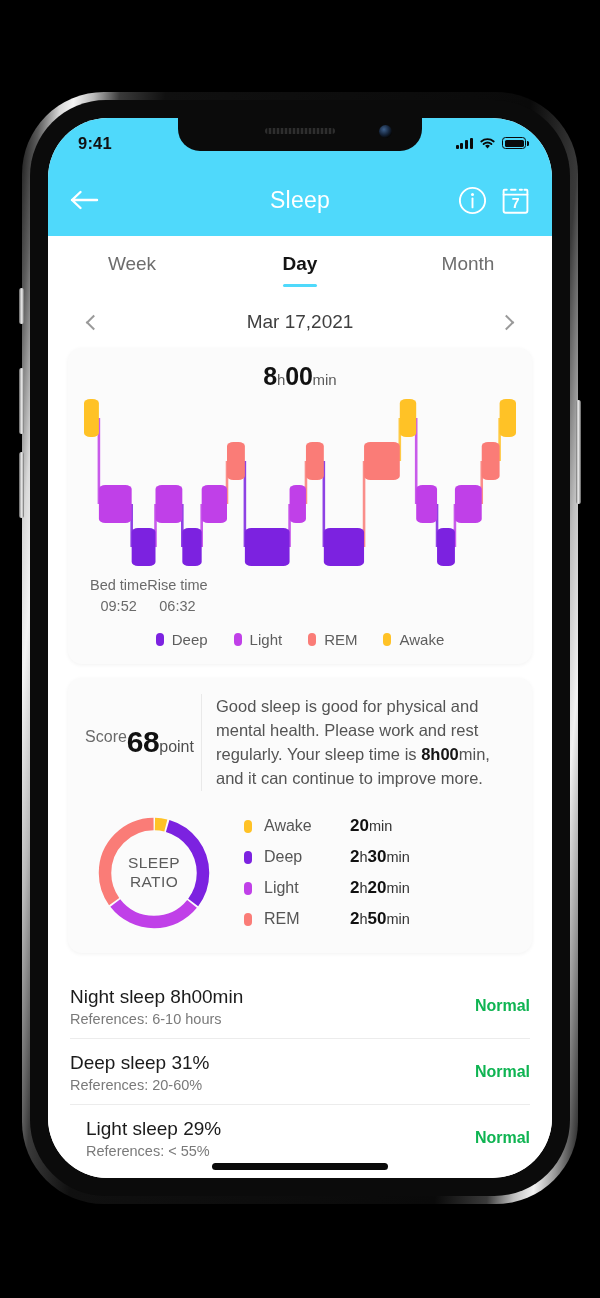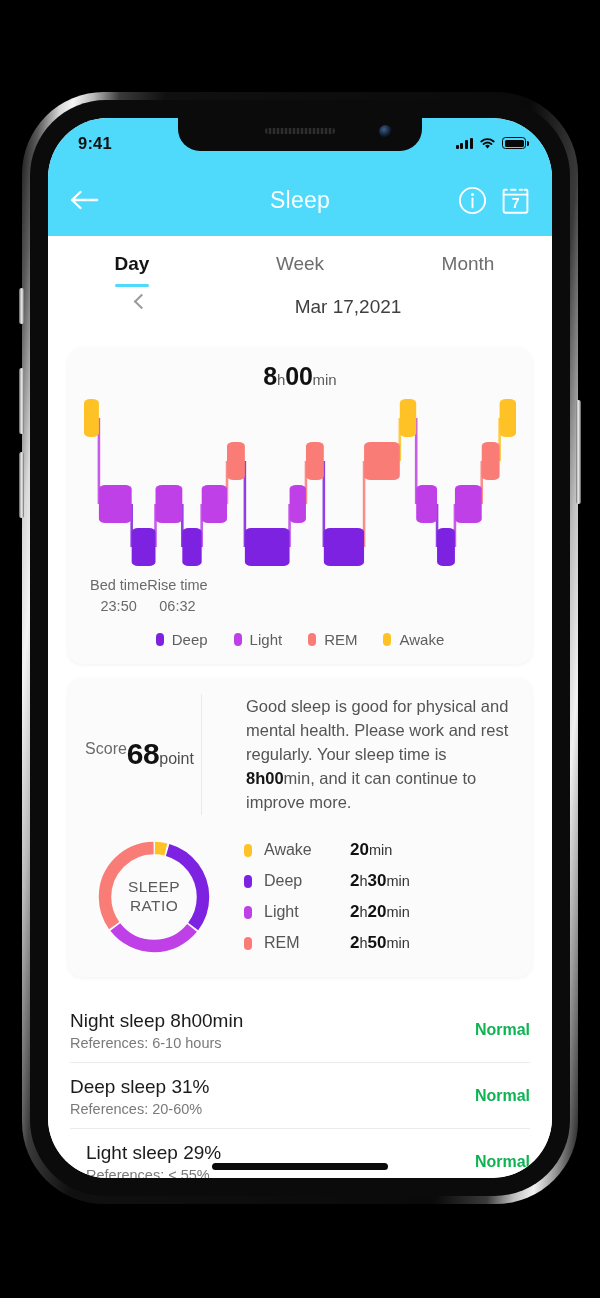--- a/index.html
+++ b/index.html
@@ -100,21 +100,21 @@
   .tab { flex: 1; text-align: center; font-size: 19px; color: #6d6d6d; position: relative; padding-bottom: 4px; }
   .tab.active { color: #141414; font-weight: 700; }
   .tab.active::after {
     content: ""; position: absolute; left: 50%; transform: translateX(-50%);
     bottom: -8px; width: 34px; height: 3.5px; border-radius: 2px; background: #4fd9fb;
   }
 
   
   .datenav {
     position: absolute; top: 178px; left: 0; width: 100%; height: 52px;
-    display: flex; align-items: flex-start; justify-content: space-between; padding: 0 40px; background:#fff;margin-left:48px;
+    display: flex; align-items: center; justify-content: space-between; padding: 0 40px; background:#fff;
   }
   .datenav .label { font-size: 19px; color: #3f3f3f; }
   .chev { width: 11px; height: 11px; border-right: 2px solid #9a9a9a; border-bottom: 2px solid #9a9a9a; }
   .chev.left { transform: rotate(135deg); }
   .chev.right { transform: rotate(-45deg); }
 
   
   .content { position: absolute; top: 230px; left: 0; width: 100%; height: 830px; background: #fff; }
 
   .card {
@@ -142,21 +142,21 @@
 
   
   .card-score { padding: 16px 16px 18px; }
   .score-top { display: flex; align-items: stretch; gap: 14px; }
   .score-left { width: 118px; flex: none; display: flex; flex-direction: row;
                 align-items: center; justify-content: center; border-right: 1px solid #e9e9e9; padding-right: 6px; }
   .score-label { font-size: 16px; color: #6a6a6a; margin-bottom: 10px; }
   .score-val { color: #111; }
   .score-val .n { font-size: 30px; font-weight: 800; letter-spacing: -.5px; }
   .score-val .u { font-size: 16px; color: #4e4e4e; font-weight: 400; }
-  .score-text { flex: 1; font-size: 16.5px; line-height: 1.45; color: #545454; padding-top: 1px; margin-left: 30px; }
+  .score-text { flex: 1; font-size: 16.5px; line-height: 1.45; color: #545454; padding-top: 1px; }
   .score-text b { color: #151515; font-weight: 800; }
   .score-text .minu { color: #545454; font-weight: 400; }
 
   
   .ratio-row { display: flex; align-items: center; gap: 14px; margin-top: 20px; padding: 0 2px; }
   .donut-wrap { position: relative; width: 124px; height: 124px; flex: none; margin-left: 6px; }
   .donut-wrap svg { transform: rotate(-90deg); display:block; }
   .donut-center {
     position: absolute; inset: 0; display: flex; flex-direction: column;
     align-items: center; justify-content: center; font-size: 15.5px; color: #5b5b5b; line-height: 1.22;
@@ -239,22 +239,22 @@
         </svg>
         <svg width="29" height="29" viewBox="0 0 29 29">
           <path d="M2.6 8.6h23.8v16.2a2 2 0 01-2 2H4.6a2 2 0 01-2-2z" stroke="#fff" stroke-width="1.9" fill="none" stroke-linejoin="round"></path>
           <path d="M2.6 8.6V4.8a1 1 0 011-1h2.2M10 3.8h4.6M18.8 3.8h2.2M23.4 3.8h2a1 1 0 011 1v3.8" stroke="#fff" stroke-width="1.9" fill="none" stroke-linecap="round"></path>
           <text x="14.6" y="22.3" text-anchor="middle" font-family="Liberation Sans, sans-serif" font-size="14" font-weight="600" fill="#fff">7</text>
         </svg>
       </div>
     </div>
 
     <div class="tabs">
+      <div class="tab">Week</div>
       <div class="tab active">Day</div>
-      <div class="tab">Week</div>
       <div class="tab">Month</div>
     </div>
 
     <div class="datenav">
       <span class="chev left"></span>
       <span class="label">Mar 17,2021</span>
       <span class="chev right"></span>
     </div>
 
     <div class="content">
@@ -300,21 +300,21 @@
               <rect x="122.58620689655172" width="6.2068965517241566" y="131" height="38" rx="2.2" ry="4" fill="#7c22e0"></rect>
               <rect x="128.79310344827587" width="9.310344827586192" y="88" height="38" rx="2.2" ry="4" fill="#c040e8"></rect>
               <rect x="138.10344827586206" width="6.2068965517241566" y="45" height="38" rx="2.2" ry="4" fill="#fa7c77"></rect>
               <rect x="144.31034482758622" width="5.689655172413779" y="2" height="38" rx="2.2" ry="4" fill="#ffc226"></rect>
             </svg>
         </div>
 
         <div class="times">
           <div class="time-block">
             <span>Bed time</span>
-            <span class="val">23:50</span>
+            <span class="val">09:52</span>
           </div>
           <div class="time-block right">
             <span>Rise time</span>
             <span class="val">06:32</span>
           </div>
         </div>
 
         <div class="legend" id="chart-legend">
             <div class="leg-item">
               <span class="dot" style="background:#7c22e0"></span>

